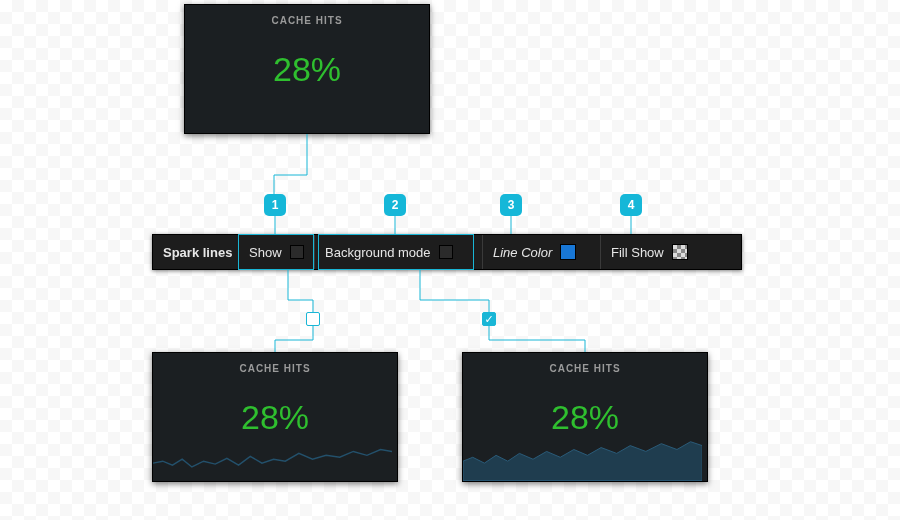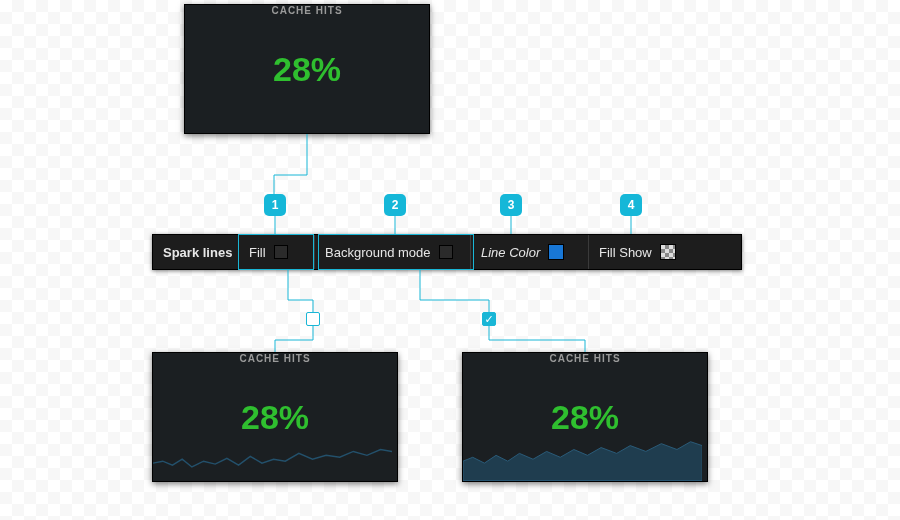--- a/index.html
+++ b/index.html
@@ -22,25 +22,26 @@
     background: #1b1f22;
     border: 1px solid #000;
     box-shadow: 0 2px 6px rgba(0,0,0,.5);
   }
   .card-title {
     color: #9a9a9a;
     font-size: 10px;
     font-weight: 700;
     letter-spacing: 1px;
     text-align: center;
+    padding-top: 10px;
   }
   .card-value {
     color: #2fbf2f;
     font-size: 34px;
-    font-weight: 700;
+    font-weight: 400;
     text-align: center;
     position: absolute;
     left: 0; right: 0;
     top: 50%; transform: translateY(-50%);
     z-index: 2;
   }
   .spark {
     position: absolute;
     left: 0; right: 0; bottom: 0;
     height: 38%;
@@ -80,21 +81,21 @@
     display: flex;
     align-items: center;
     padding: 0 10px;
     border-right: 1px solid #3a3a3a;
     gap: 8px;
     white-space: nowrap;
   }
   .cell:last-child { border-right: none; flex: 1; }
   #cell-title { font-weight: 700; width: 86px; }
   #cell-show  { width: 76px; }
-  #cell-bg    { width: 156px; }
+  #cell-bg    { width: 168px; }
   #cell-line  { width: 118px; font-style: italic; }
   #cell-fill  { }
 
   .chk {
     width: 14px; height: 14px;
     background: #2b2b2b;
     border: 1px solid #000;
     flex: none;
   }
   .swatch {
@@ -194,21 +195,21 @@
 
 <div class="marker m1">1</div>
 <div class="marker m2">2</div>
 <div class="marker m3">3</div>
 <div class="marker m4">4</div>
 
 <div class="toolbar">
   <div class="cell" id="cell-title">Spark lines</div>
 
   <div class="cell" id="cell-show">
-    <span>Fill</span>
+    <span>Show</span>
     <span class="chk"></span>
   </div>
 
   <div class="cell" id="cell-bg">
     <span>Background mode</span>
     <span class="chk"></span>
   </div>
 
   <div class="cell" id="cell-line">
     <span>Line Color</span>

